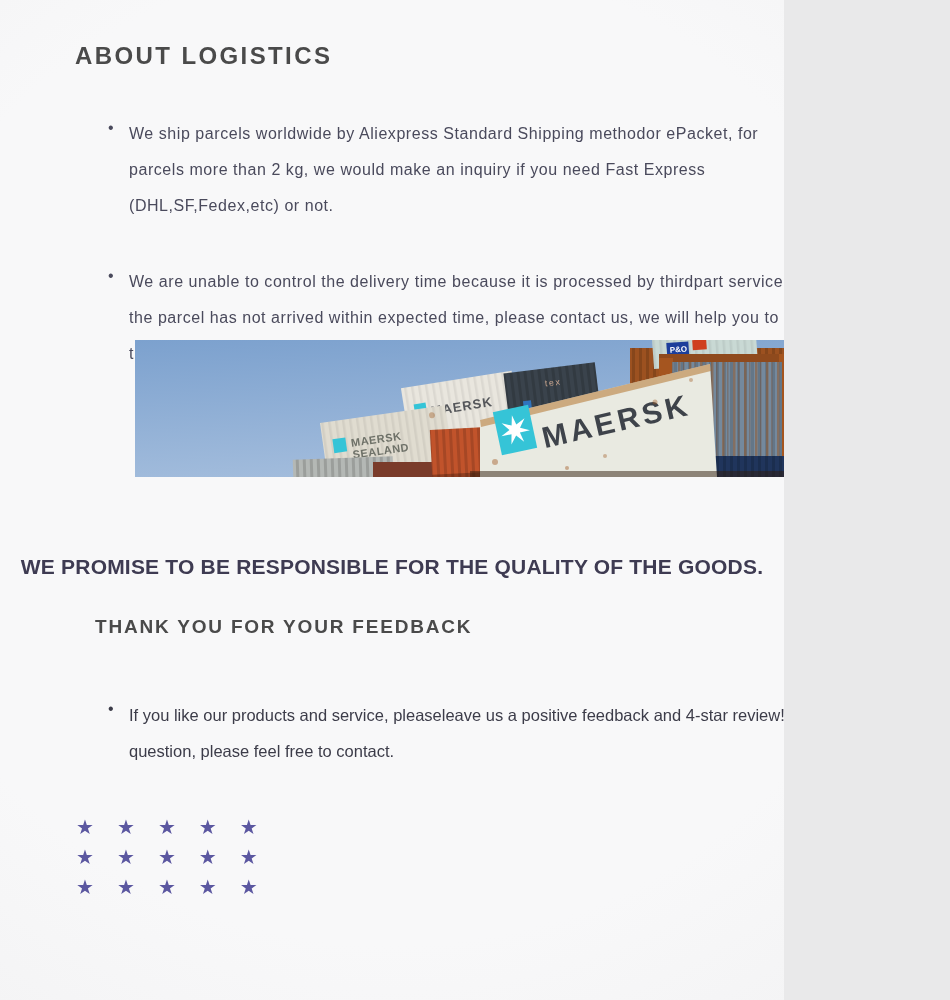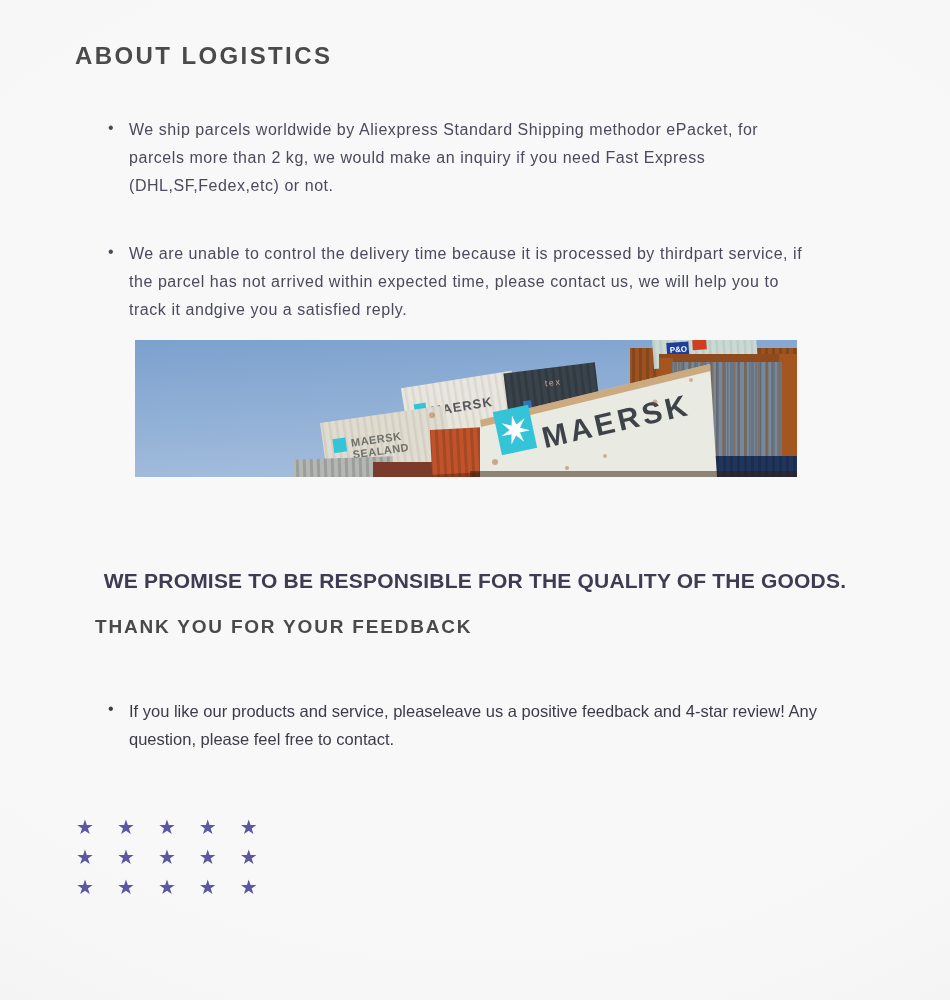--- a/index.html
+++ b/index.html
@@ -1,45 +1,45 @@
 <!DOCTYPE html>
 <html><head>
 <meta charset="utf-8">
 <style>
   html,body{margin:0;padding:0;background:#e9e9ea;}
   .page{
-    position:relative;width:950px;height:1000px;overflow:hidden;
+    position:relative;width:784px;height:1000px;overflow:hidden;
     background:
       radial-gradient(ellipse 120% 90% at 50% 45%, #f8f8f9 55%, #efeff0 100%);
     font-family:"Liberation Sans", sans-serif;
   }
   .section-title{
     position:absolute;margin:0;font-weight:700;color:#4a4a4a;
     letter-spacing:2.4px;font-size:24px;
   }
   #logistics-title{left:75px;top:42px;}
   #feedback-title{left:75px;top:616px;font-size:19px;letter-spacing:1.8px;margin-left:20px;}
 
   ul.bullet-list{position:absolute;margin:0;padding:0;list-style:none;}
   ul.bullet-list li{display:flex;align-items:flex-start;}
   .dot{flex:none;width:21px;font-size:16px;line-height:24px;}
-  .bullet-text{font-size:16px;line-height:28px;}
+  .bullet-text{font-size:16px;line-height:36px;}
 
   #logistics-bullets{left:108px;top:116px;width:700px;color:#4a4a5c;}
   #logistics-bullets .bullet-text{letter-spacing:0.55px;}
   #logistics-bullets li + li{margin-top:40px;}
 
   #feedback-bullets{left:108px;top:697px;width:724px;color:#3c3c49;}
   #feedback-bullets .bullet-text{font-size:16.5px;letter-spacing:0px;}
 
   #containers-photo{position:absolute;left:135px;top:340px;width:662px;height:137px;margin:0;}
   #containers-photo svg{display:block;}
 
   #promise-text{
-    position:absolute;left:0;top:569px;width:100%;margin:0;text-align:center;
+    position:absolute;left:0;top:555px;width:100%;margin:0;text-align:center;
     font-size:21px;font-weight:700;color:#3e3b52;letter-spacing:0.2px;
   }
 
   #ratings{position:absolute;left:76px;top:812px;}
   .rating-row{display:flex;align-items:center;height:30px;}
   .rating-label{
     width:242px;flex:none;font-size:17.5px;font-weight:700;color:#3d3d54;
     letter-spacing:2.2px;white-space:pre;
   }
   .stars{display:flex;gap:23px;}

